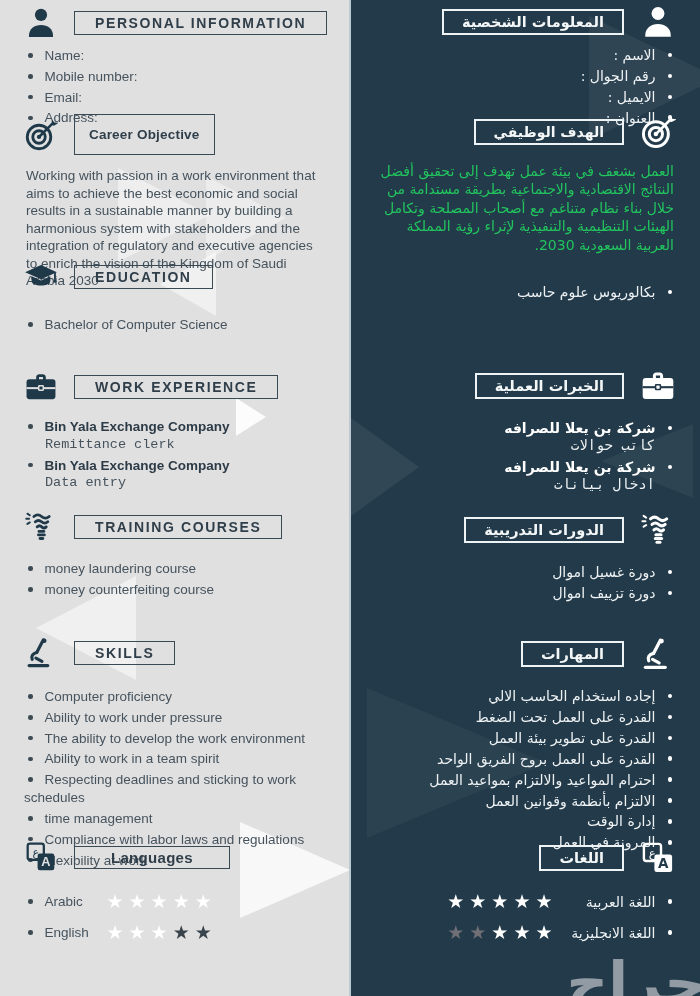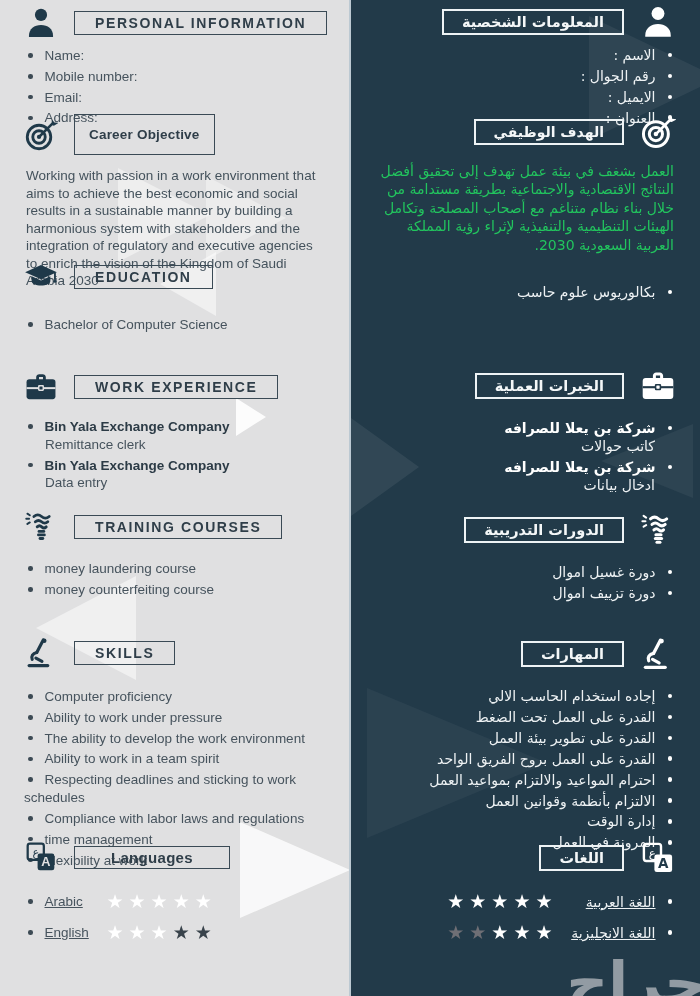--- a/index.html
+++ b/index.html
@@ -23,26 +23,26 @@
   .obj-text{padding:0 26px;margin-top:12px;font-size:13.5px;line-height:1.3;color:#44525c;}
   .col.right .obj-text{font-size:14px;line-height:1.32;color:#22c55e;}
   ul.bullets{margin:0;padding:0 24px;list-style:none;}
   ul.bullets li{font-size:13.5px;line-height:1.32;margin:0 0 3px 0;color:#46535d;}
   .col.right ul.bullets li{font-size:14px;line-height:1.28;color:#eef2f4;}
   ul.bullets li::before{content:"";display:inline-block;width:4.5px;height:4.5px;border-radius:50%;
       background:#3c4a54;margin:0 12px 2px 4px;vertical-align:middle;}
   .col.right ul.bullets li::before{background:#ffffff;margin:0 4px 2px 12px;}
   .exp-item .company{font-weight:bold;color:#2c3b46;}
   .col.right .exp-item .company{color:#ffffff;}
-  .exp-item .role{padding-left:21px;}
+  .exp-item .role{padding-left:21px;font-family:Liberation Mono, monospace;}
   .col.right .exp-item .role{padding-left:0;padding-right:21px;}
   .lang-row{display:flex;align-items:center;height:31px;padding:0 24px;}
   .ldot{width:4.5px;height:4.5px;border-radius:50%;background:#3c4a54;margin:0 12px 0 4px;flex:none;}
   .col.right .ldot{background:#ffffff;margin:0 4px 0 12px;}
-  .lang-name{font-size:13.5px;min-width:62px;text-decoration:underline;}
+  .lang-name{font-size:13.5px;min-width:62px;}
   .col.right .lang-name{font-size:14px;min-width:98px;}
   .stars{font-size:19px;letter-spacing:5px;line-height:1;white-space:nowrap;}
   .st.f{color:#ffffff;}
   .col.left .st.e{color:#39434b;}
   .col.right .st.e{color:#6f6f75;}
   .tri{position:absolute;background:#ffffff;pointer-events:none;}
   .wm{position:absolute;right:-6px;bottom:-16px;font-size:58px;font-weight:bold;color:#99a1a8;
       line-height:1;direction:rtl;opacity:.95;}
   svg.defs{position:absolute;width:0;height:0;}
 </style>
@@ -189,22 +189,22 @@
             <use href="#i-microscope"></use>
           </svg>
         <div class="sec-box">SKILLS</div>
       </div>
       <ul class="bullets" style="margin-top:18px">
           <li>Computer proficiency</li>
           <li>Ability to work under pressure</li>
           <li>The ability to develop the work environment</li>
           <li>Ability to work in a team spirit</li>
           <li>Respecting deadlines and sticking to work schedules</li>
+          <li>time management</li>
           <li>Compliance with labor laws and regulations</li>
-          <li>time management</li>
           <li>Flexibility at work</li>
         </ul>
     </section>
 
     <section class="sec" style="top:840px">
       <div class="sec-head">
         <svg class="icon">
             <use href="#i-translate"></use>
           </svg>
         <div class="sec-box lang-box">Languages</div>

